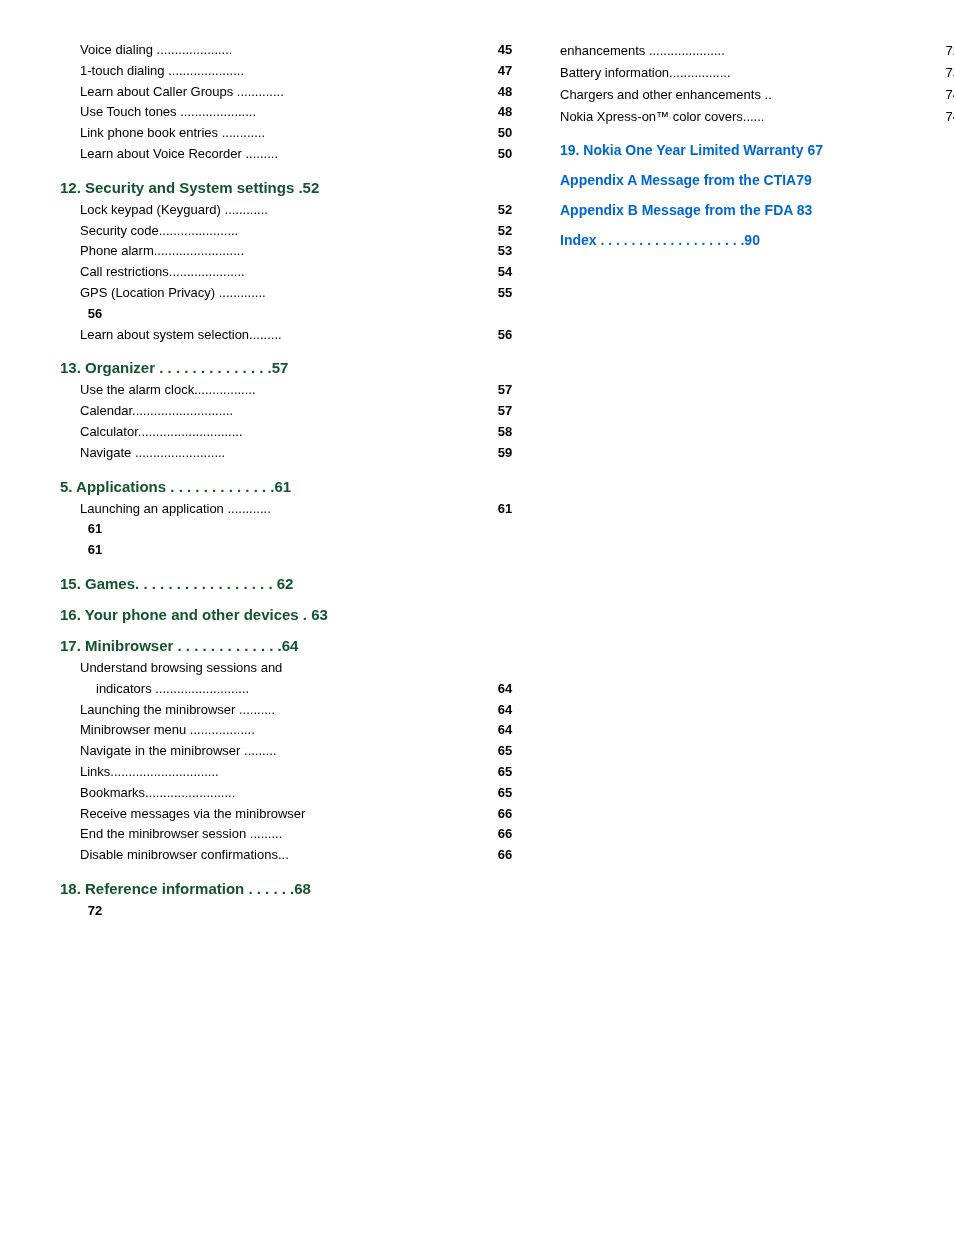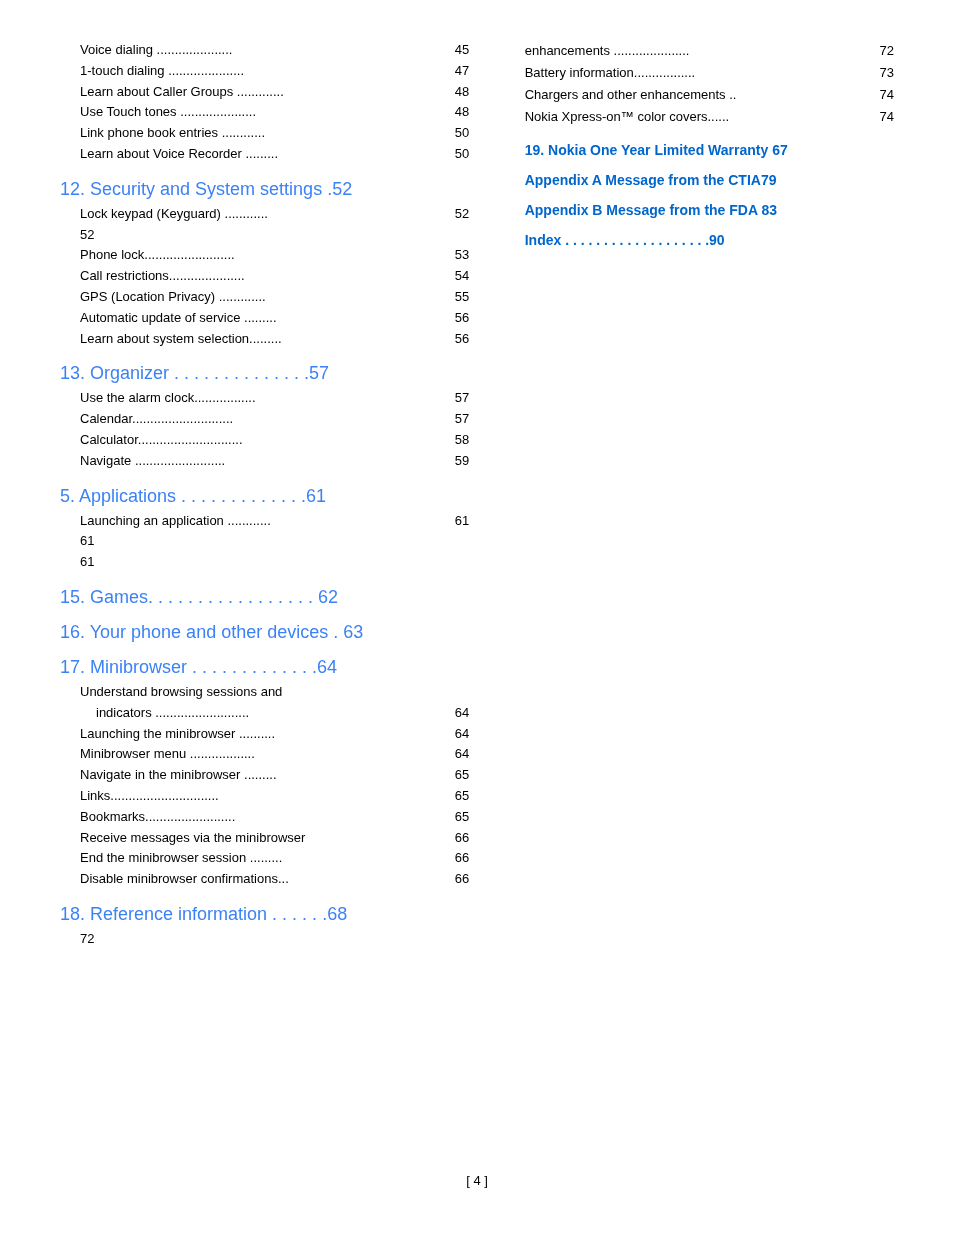--- a/index.html
+++ b/index.html
@@ -15,21 +15,21 @@
       color: #000000;
       width: 954px;
       min-height: 1248px;
     }
 
     .page {
       width: 954px;
       min-height: 1248px;
       padding: 40px 60px 60px 60px;
       display: flex;
-      flex-direction: column;
+      flex-direction: row;
     }
 
     .content-area {
       display: flex;
       flex-direction: row;
       gap: 0px;
       flex: 1;
     }
 
     .left-column {
@@ -40,41 +40,42 @@
     .right-column {
       width: 420px;
       padding-left: 20px;
     }
 
     .toc-section {
       margin-bottom: 14px;
     }
 
     .section-header {
-      color: #3b82f6;
-      font-weight: normal;
-      font-size: 18px;
+      color: #14532d;
+      font-weight: bold;
+      font-size: 15px;
       margin-bottom: 4px;
     }
 
     .sub-item {
       display: flex;
       justify-content: space-between;
       padding-left: 20px;
       line-height: 1.6;
       font-size: 13px;
     }
 
     .sub-item-text {
       flex: 1;
     }
 
     .sub-item-page {
       min-width: 30px;
-      text-align: left;
+      text-align: center;
+      font-weight: bold;
     }
 
     .right-sub-item {
       display: flex;
       justify-content: center;
       padding-left: 0px;
       line-height: 1.7;
       font-size: 13px;
     }
 
@@ -136,36 +137,36 @@
         </div>
       </div>
 
       <div class="toc-section">
         <div class="section-header">12.  Security and System settings  .52</div>
         <div class="sub-item">
           <span class="sub-item-text">Lock keypad (Keyguard) ............</span>
           <span class="sub-item-page">52</span>
         </div>
         <div class="sub-item">
+          <span class="sub-item-text">Security code......................</span>
           <span class="sub-item-page">52</span>
         </div>
         <div class="sub-item">
-          <span class="sub-item-text">Phone lock.........................</span>
+          <span class="sub-item-text">Phone alarm.........................</span>
           <span class="sub-item-page">53</span>
         </div>
         <div class="sub-item">
           <span class="sub-item-text">Call restrictions.....................</span>
           <span class="sub-item-page">54</span>
         </div>
         <div class="sub-item">
           <span class="sub-item-text">GPS (Location Privacy) .............</span>
           <span class="sub-item-page">55</span>
         </div>
         <div class="sub-item">
-          <span class="sub-item-text">Automatic update of service .........</span>
           <span class="sub-item-page">56</span>
         </div>
         <div class="sub-item">
           <span class="sub-item-text">Learn about system selection.........</span>
           <span class="sub-item-page">56</span>
         </div>
       </div>
 
       <div class="toc-section">
         <div class="section-header">13.  Organizer  . . . . . . . . . . . . . .57</div>

